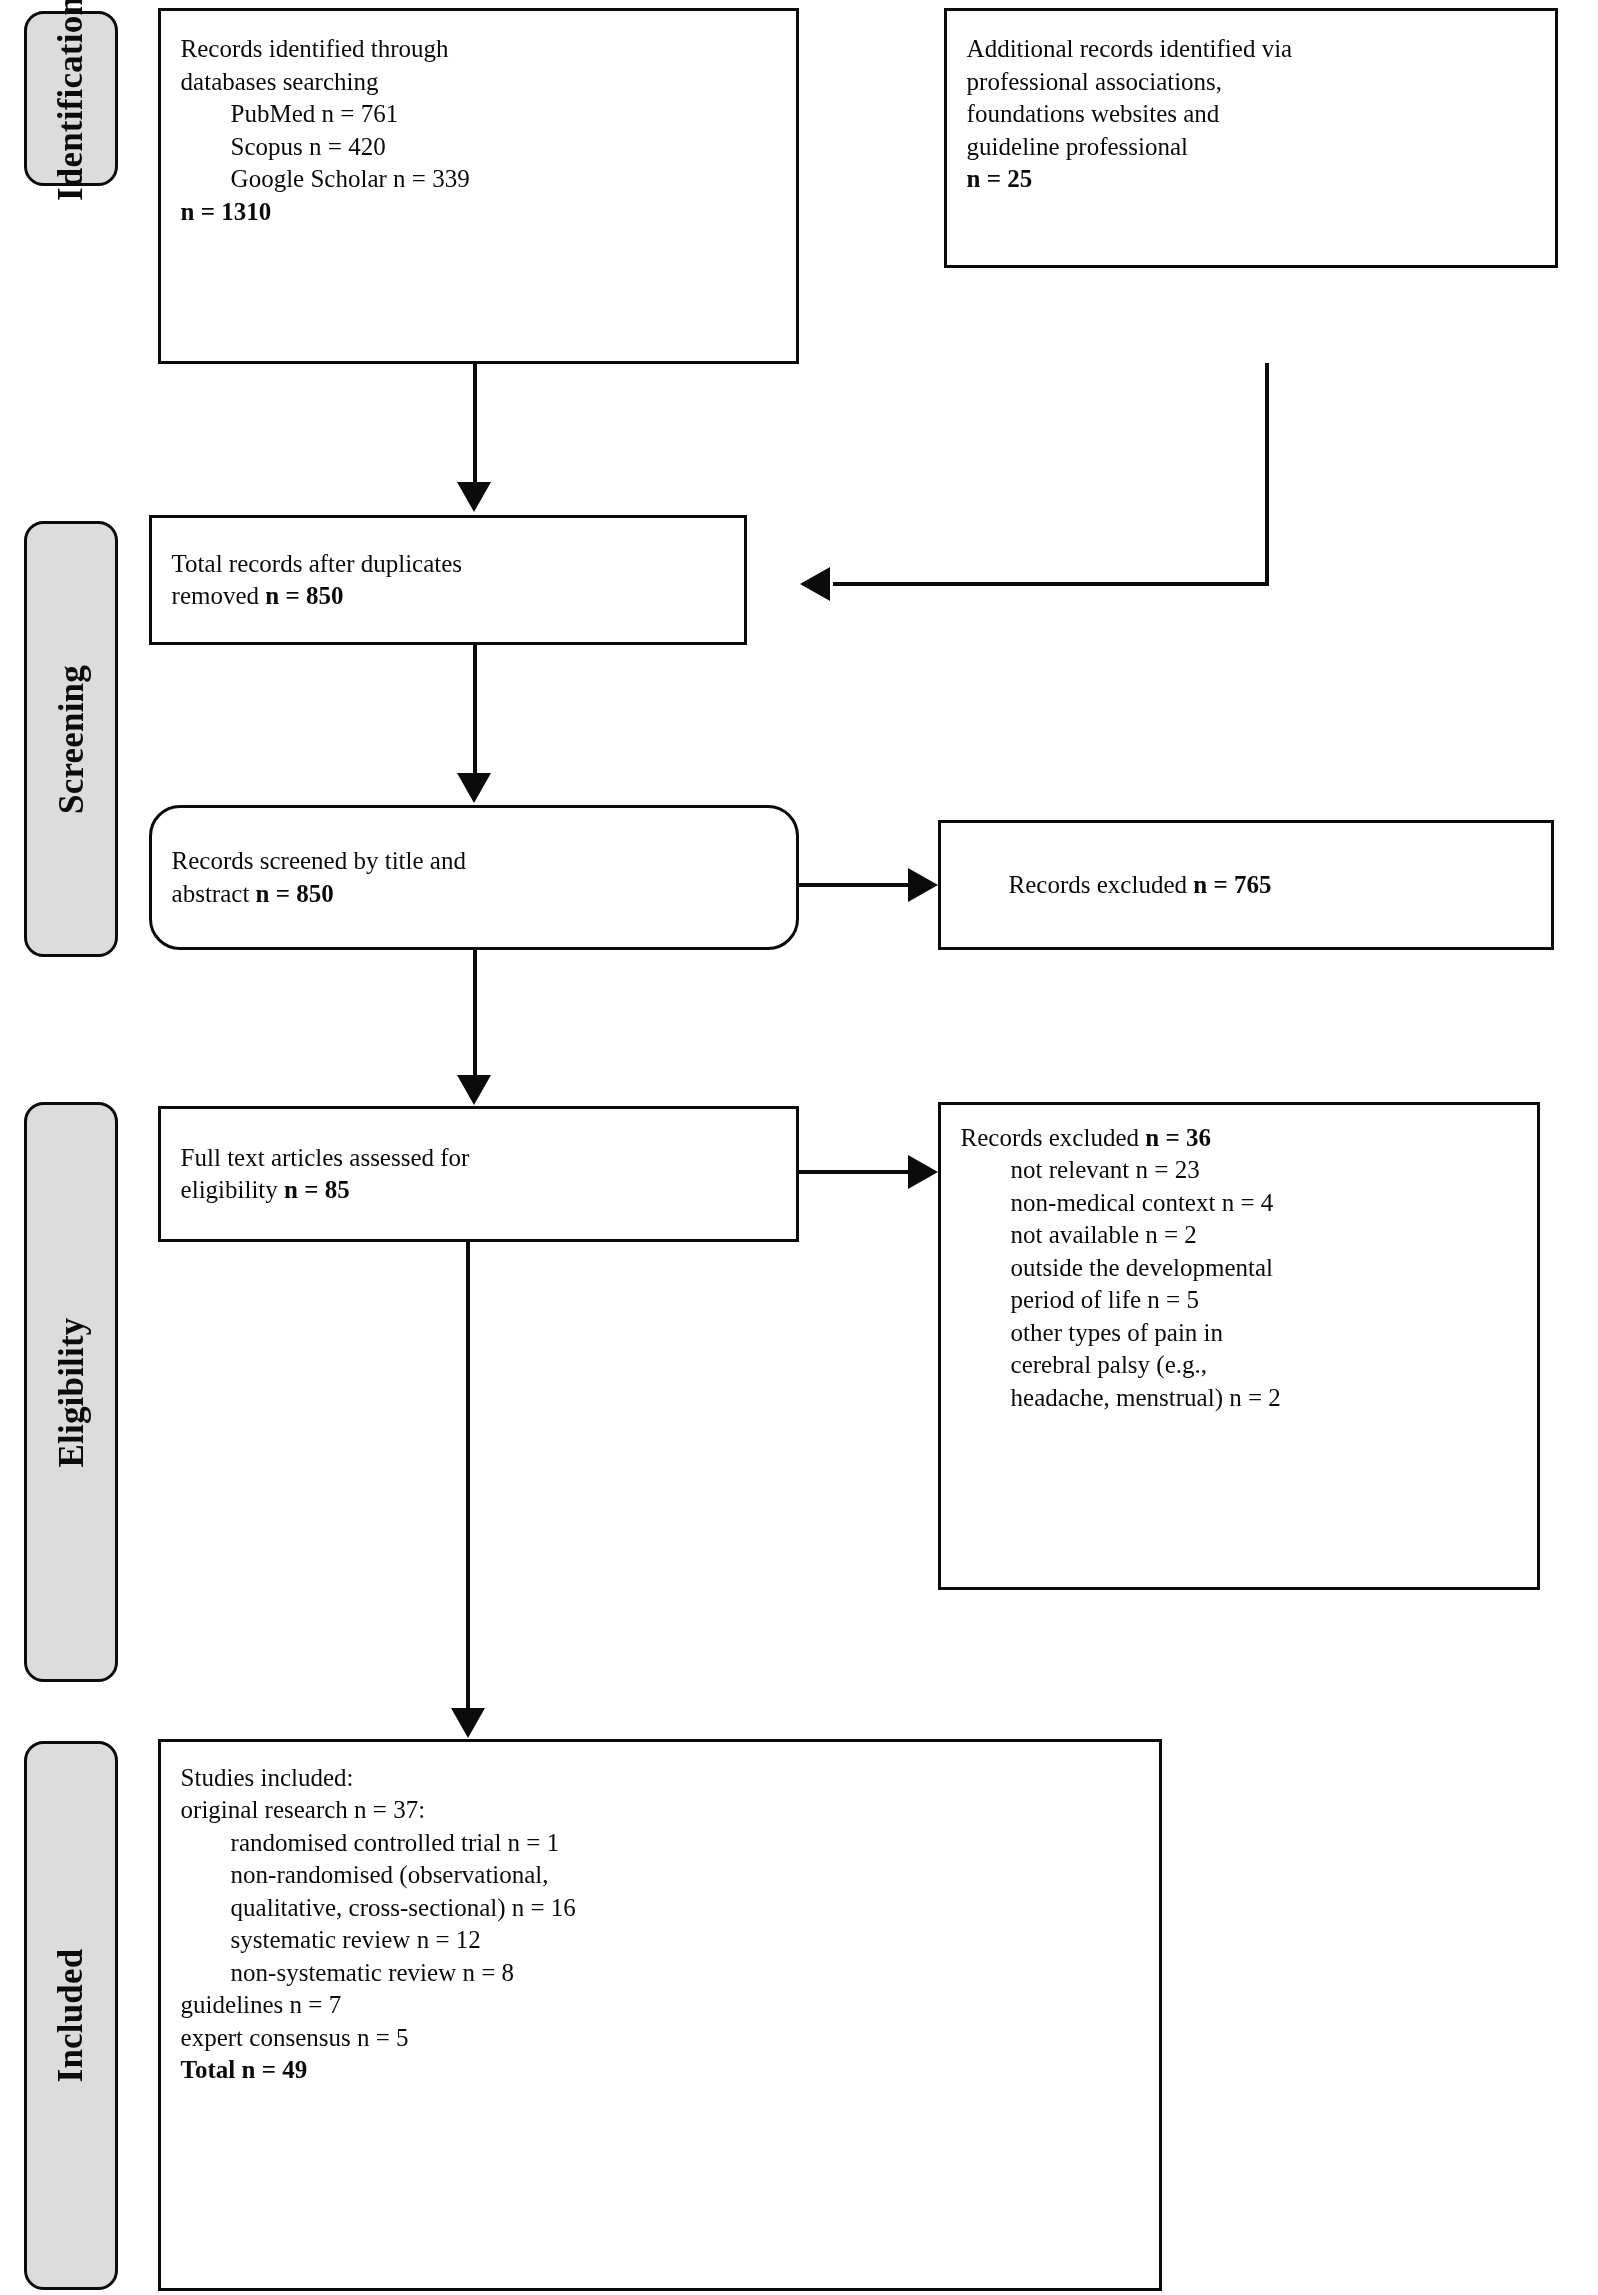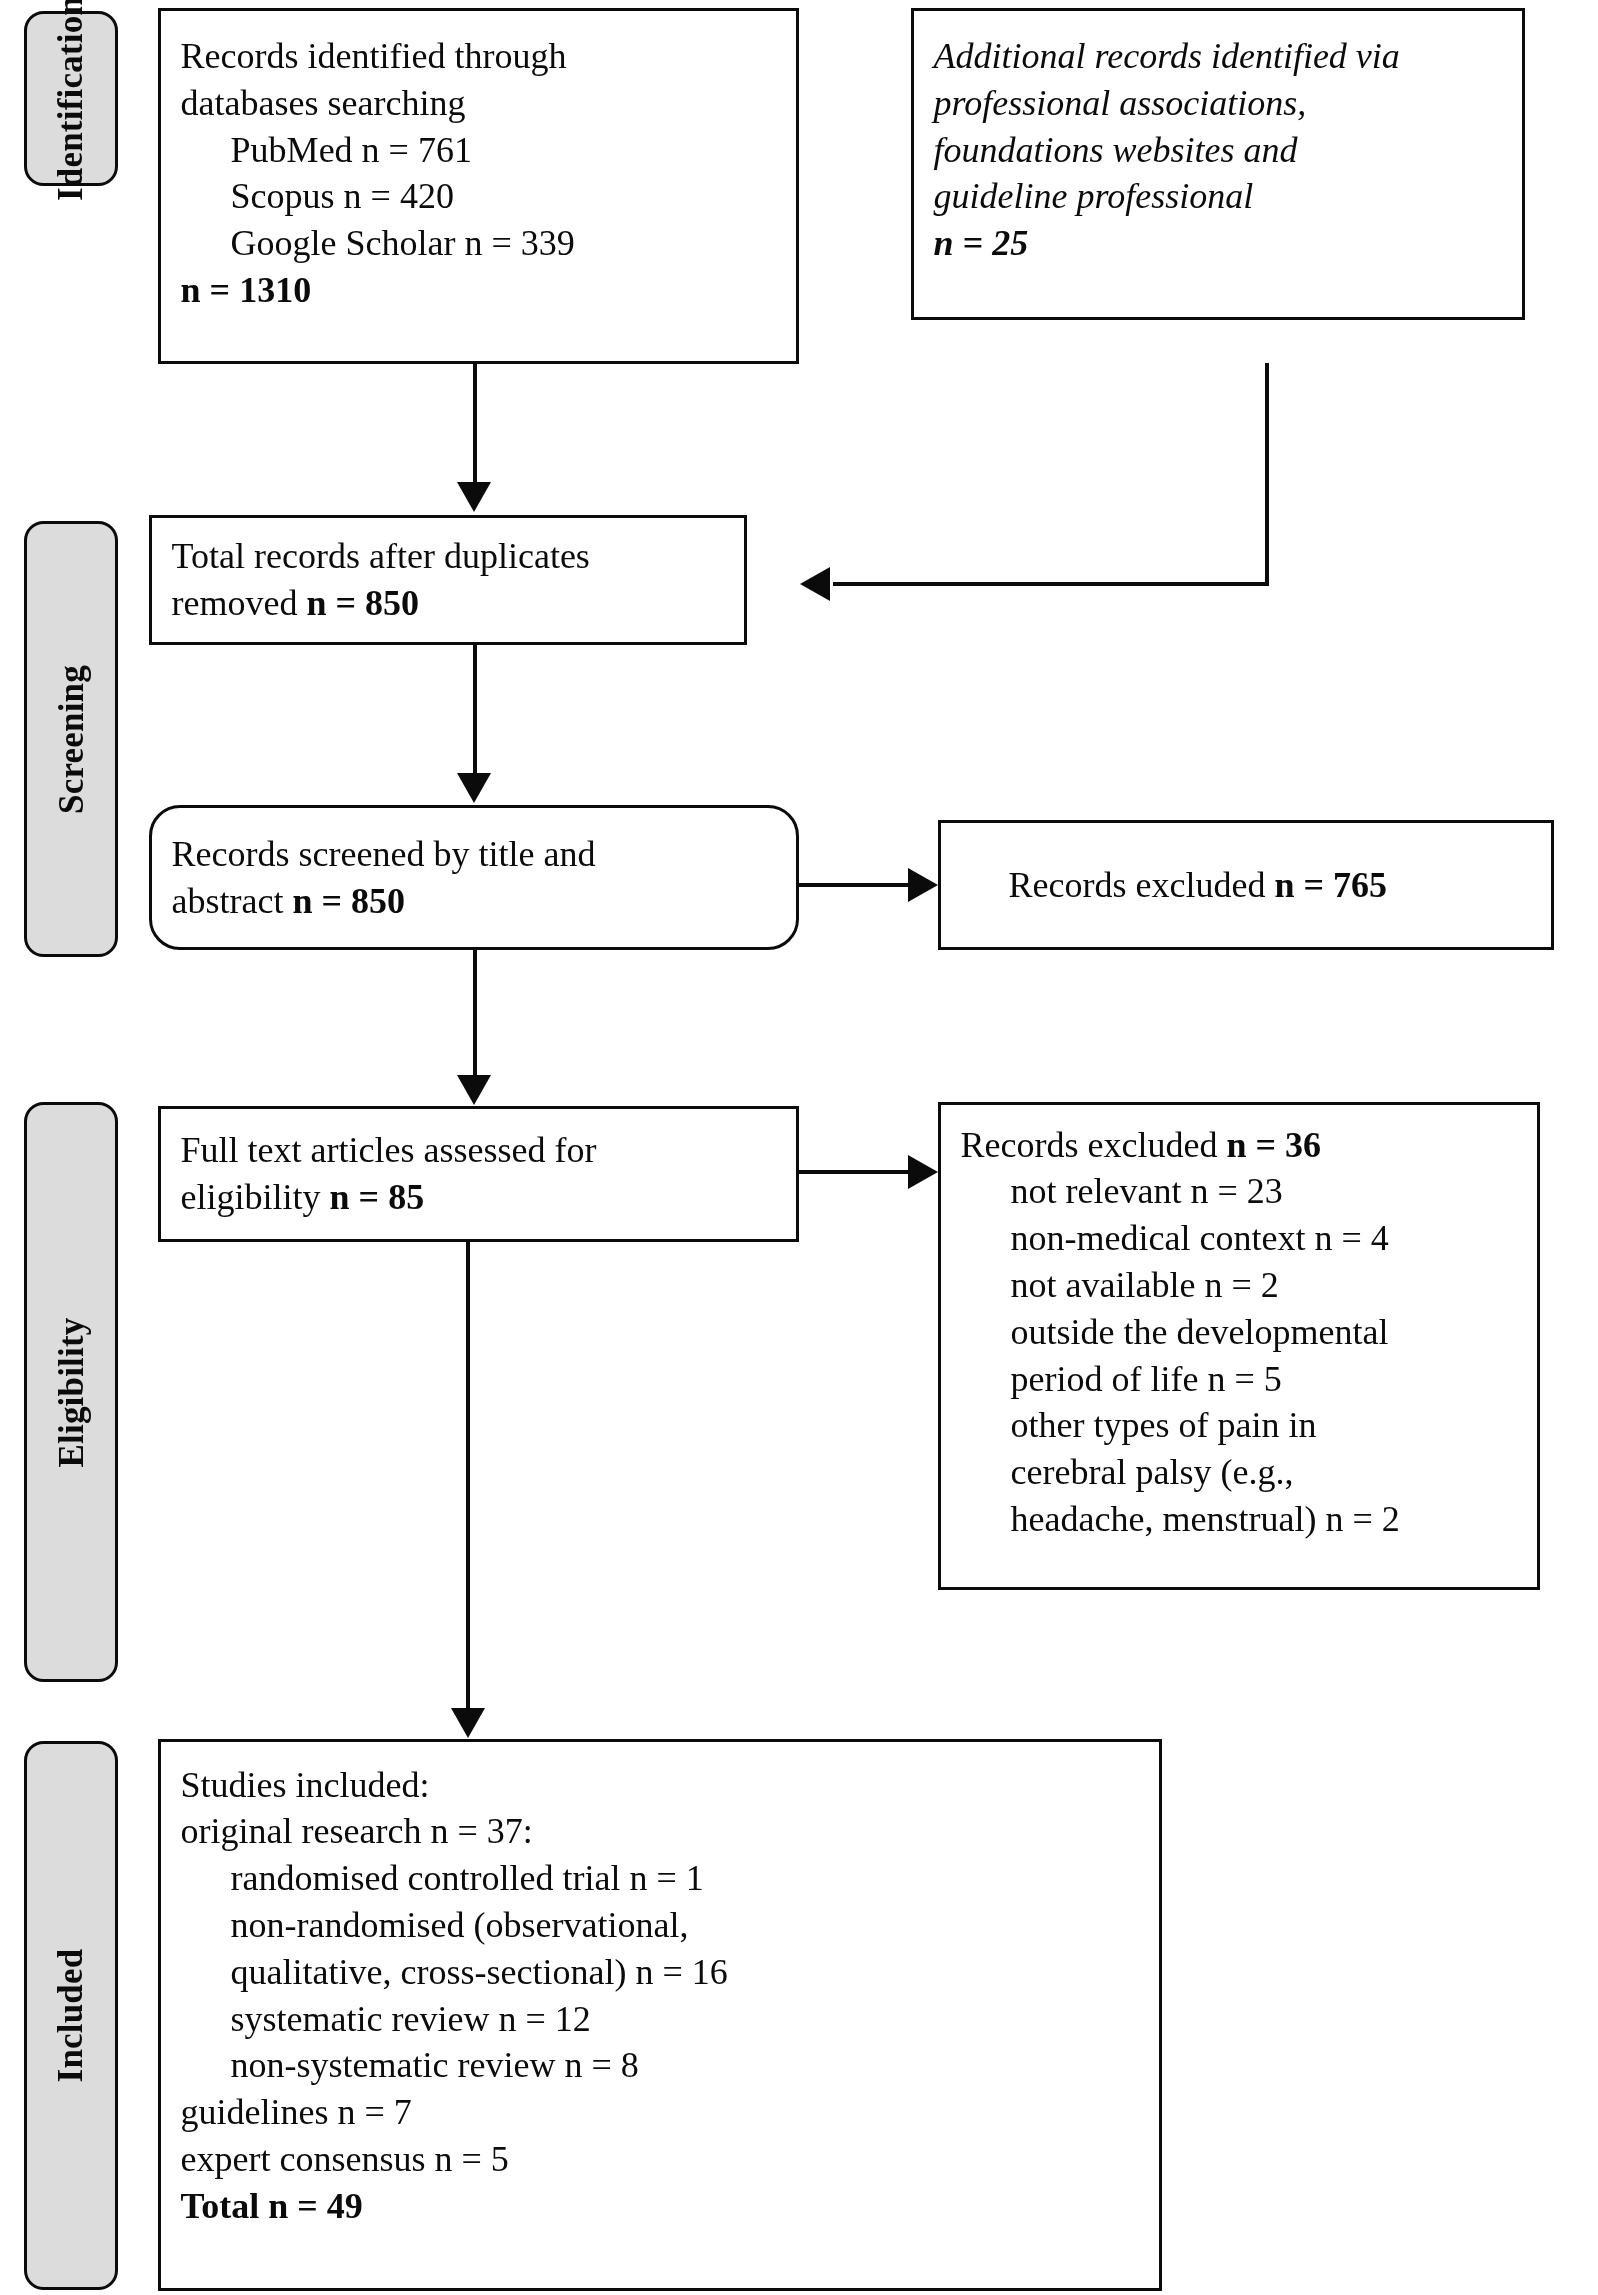--- a/index.html
+++ b/index.html
@@ -43,21 +43,21 @@
     background: #ffffff;
     border: 3.8px solid #0b0b0b;
     display: flex;
     flex-direction: column;
     justify-content: center;
   }
   .flow-box .lines {
     padding: 0 19.6px;
   }
   .flow-box .ln {
-    font-size: 36px;
+    font-size: 25px;
     line-height: 1.30;
     color: #0b0b0b;
     white-space: nowrap;
   }
   .flow-box .ln.indent  { padding-left: 50px; }
   .flow-box .ln b { font-weight: bold; }
   .bx-center { justify-content: center; }
   .bx-top    { justify-content: flex-start; }
 
   
@@ -118,21 +118,21 @@
     <div class="lines">
       <div class="ln">Records identified through</div>
       <div class="ln">databases searching</div>
       <div class="ln indent">PubMed n = 761</div>
       <div class="ln indent">Scopus n = 420</div>
       <div class="ln indent">Google Scholar n = 339</div>
       <div class="ln"><b>n = 1310</b></div>
     </div>
   </div>
 
-  <div class="flow-box bx-top" style="left:911px; top:7.5px; width:614px; height:312px; padding-top:22.6px;font-style:italic;">
+  <div class="flow-box bx-top" style="left:944px; top:7.5px; width:614px; height:260px; padding-top:22.6px;">
     <div class="lines">
       <div class="ln">Additional records identified via</div>
       <div class="ln">professional associations,</div>
       <div class="ln">foundations websites and</div>
       <div class="ln">guideline professional</div>
       <div class="ln"><b>n = 25</b></div>
     </div>
   </div>
 
   <div class="flow-box bx-center" style="left:149px; top:515px; width:598px; height:130px;">

